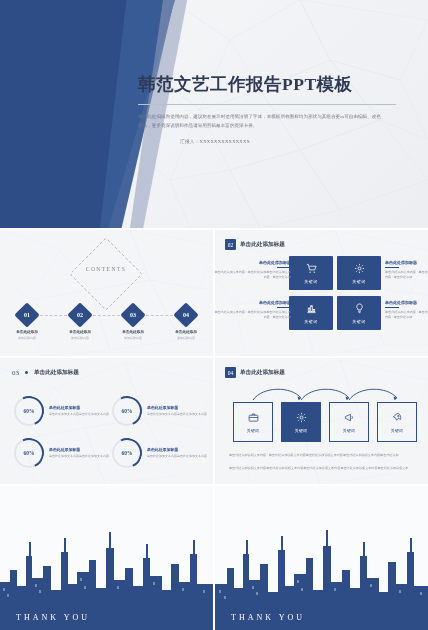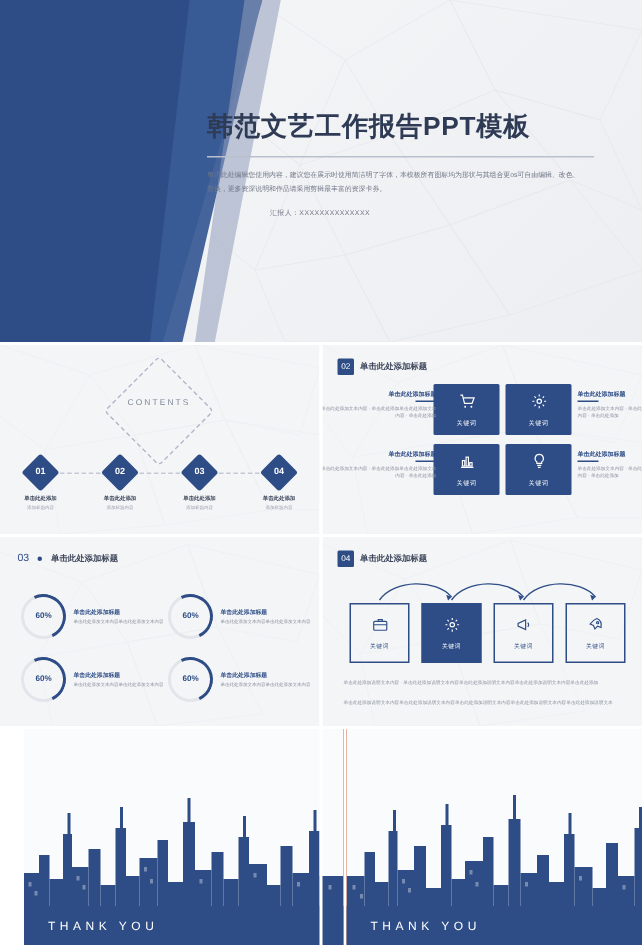--- a/index.html
+++ b/index.html
@@ -2,21 +2,21 @@
 <html><head>
 <meta charset="utf-8">
 <style>
   * { box-sizing: border-box; margin: 0; padding: 0; }
   body {
     width: 428px; height: 630px;
     background: #ffffff;
     font-family: "Liberation Sans", sans-serif;
     overflow: hidden;
   }
-  .deck { width: 378px; height: 630px; position: relative; background: #fff; }
+  .deck { width: 378px; height: 630px; position: relative; background: #fff; font-family: Liberation Serif, serif; }
 
   
   .slide1 {
     position: absolute; left: 0; top: 0; width: 428px; height: 228px;
     background: #f2f3f5;
     overflow: hidden;
   }
   .s1-poly-bg {
     position: absolute; inset: 0;
     background:
@@ -147,21 +147,21 @@
   .pbox.filled { background: #2e4d86; color: #fff; border-color: #2e4d86; }
   .pbox .ic { font-size: 10px; line-height: 1; }
   .pbox .lb { font-size: 3.8px; letter-spacing: .4px; }
   .arc { position: absolute; width: 56px; height: 18px; }
   .para {
     position: absolute; left: 14px; width: 186px;
     font-size: 3.1px; color: #8a919f; line-height: 1.85;
   }
 
   
-  .thanks { background: #c2410c; margin-left: 16px; }
+  .thanks { background: #c2410c; }
   .sky { position: absolute; inset: 0; background: #fafbfc; }
   .city { position: absolute; left: 0; bottom: 0; width: 100%; height: 100%; }
   .ty-bar {
     position: absolute; left: 0; bottom: 0; width: 100%; height: 26px;
     background: #2e4d86; display: flex; align-items: center;
   }
   .ty-text {
     color: #fff; font-size: 8px; letter-spacing: 3px; margin-left: 16px; font-weight: 500;
   }
   .divider-v {

